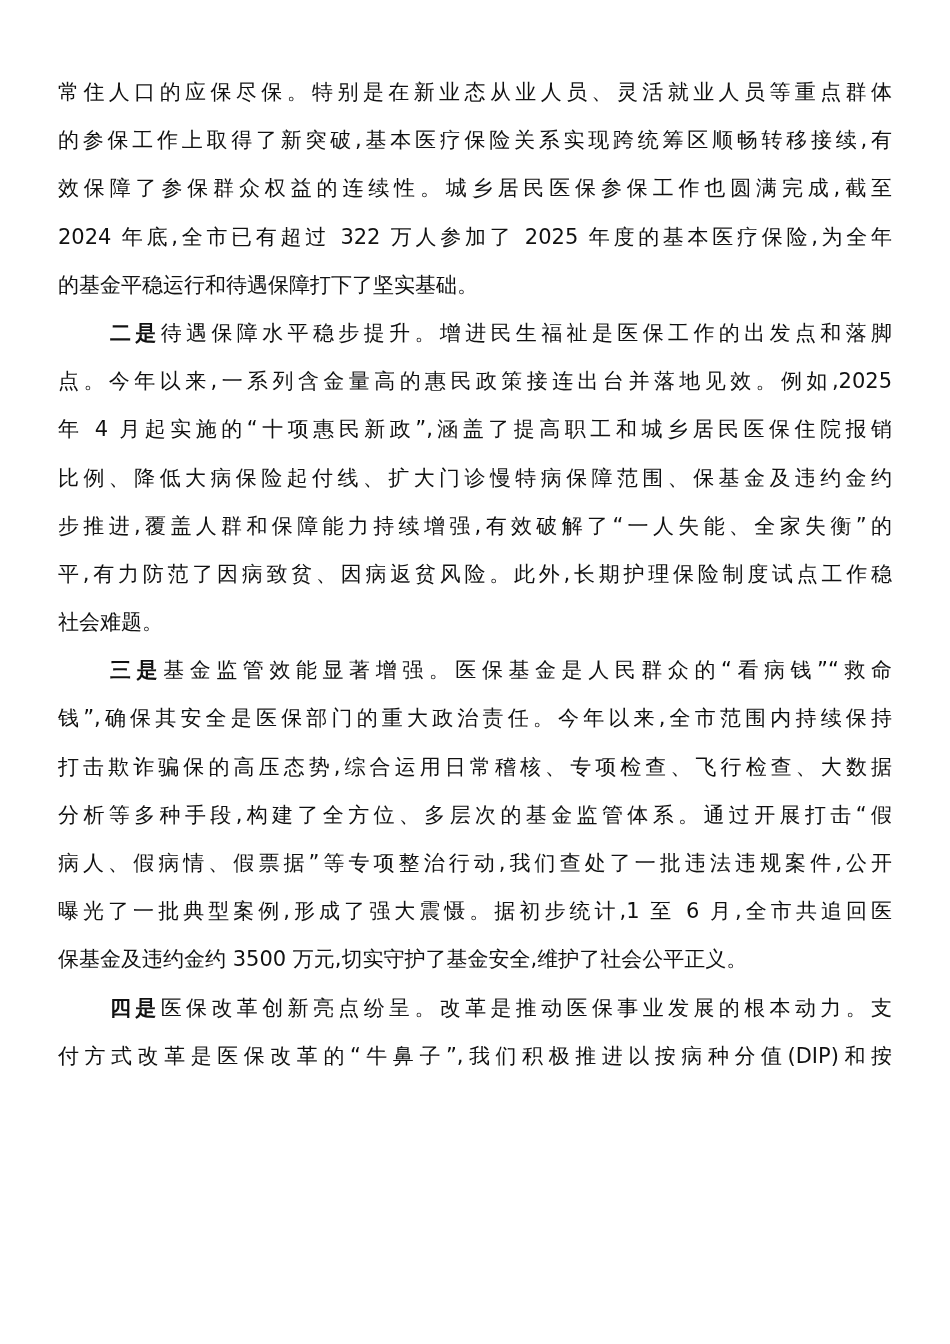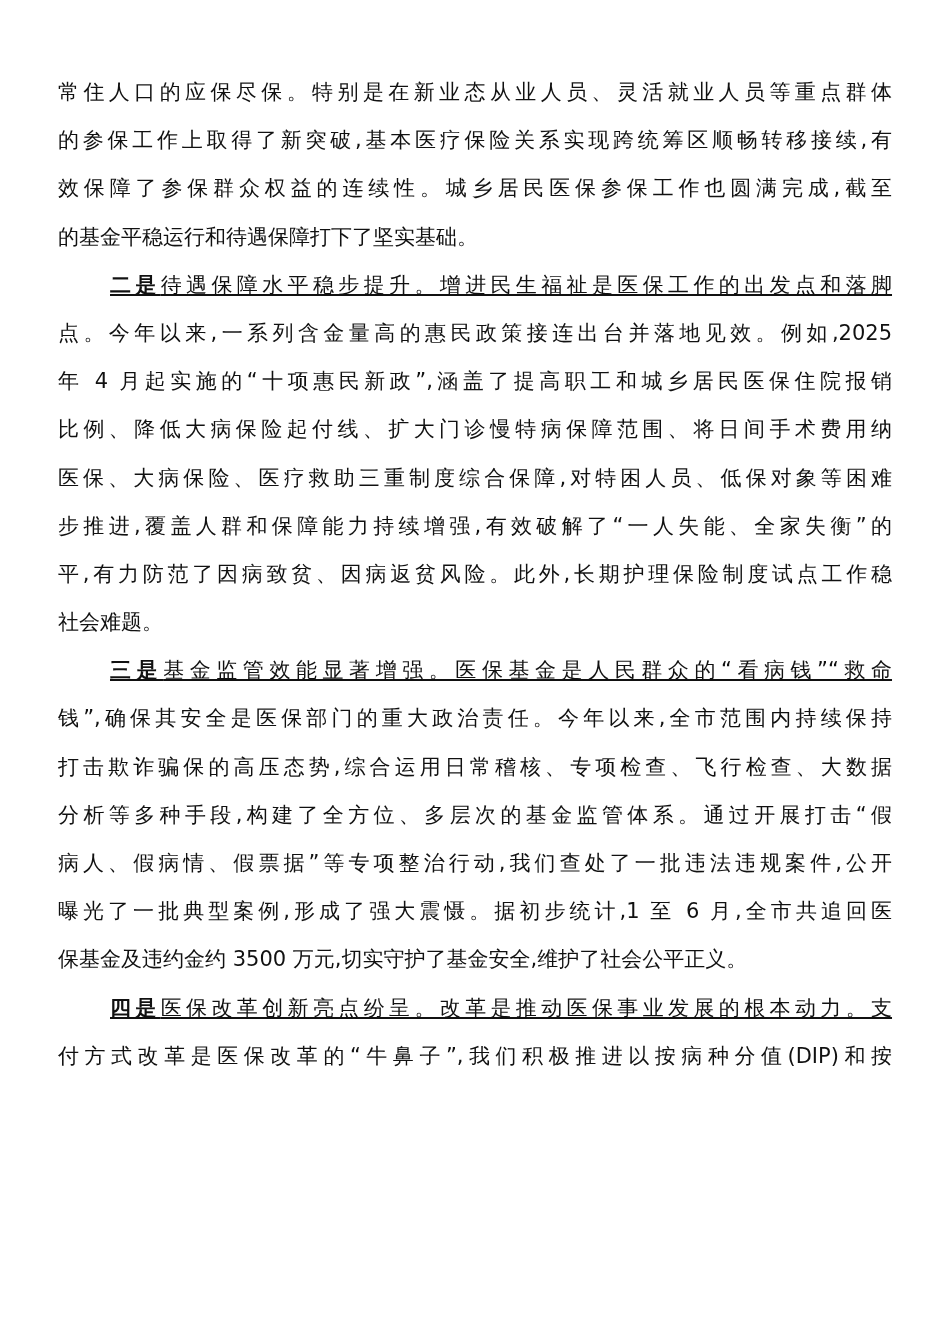--- a/index.html
+++ b/index.html
@@ -28,44 +28,43 @@
       white-space: nowrap;
       text-align: justify;
       text-align-last: justify;
       letter-spacing: 0px;
     }
     .line.last {
       text-align-last: left;
     }
     .line.indent {
       padding-left: 52px;
-      text-decoration: underline;
     }
     .bold {
       font-weight: bold;
     }
   </style>
 </head>
 <body>
 
 <div class="page">
 
   <div>
     <div class="line">常住人口的应保尽保。特别是在新业态从业人员、灵活就业人员等重点群体</div>
     <div class="line">的参保工作上取得了新突破,基本医疗保险关系实现跨统筹区顺畅转移接续,有</div>
     <div class="line">效保障了参保群众权益的连续性。城乡居民医保参保工作也圆满完成,截至</div>
+    <div class="line">2024 年底,全市已有超过 322 万人参加了 2025 年度的基本医疗保险,为全年</div>
     <div class="line last">的基金平稳运行和待遇保障打下了坚实基础。</div>
   </div>
 
   <div>
     <div class="line indent"><span class="bold">二是</span><span>待遇保障水平稳步提升。增进民生福祉是医保工作的出发点和落脚</span></div>
     <div class="line">点。今年以来,一系列含金量高的惠民政策接连出台并落地见效。例如,2025</div>
     <div class="line">年 4 月起实施的“十项惠民新政”,涵盖了提高职工和城乡居民医保住院报销</div>
-    <div class="line">比例、降低大病保险起付线、扩大门诊慢特病保障范围、将日间手术费用纳</div>
-    <div class="line">医保、大病保险、医疗救助三重制度综合保障,对特困人员、低保对象等困难</div>
+    <div class="line">比例、降低大病保险起付线、扩大门诊慢特病保障范围、保基金及违约金约</div>
     <div class="line">步推进,覆盖人群和保障能力持续增强,有效破解了“一人失能、全家失衡”的</div>
     <div class="line">平,有力防范了因病致贫、因病返贫风险。此外,长期护理保险制度试点工作稳</div>
     <div class="line last">社会难题。</div>
   </div>
 
   <div>
     <div class="line indent"><span class="bold">三是</span><span>基金监管效能显著增强。医保基金是人民群众的“看病钱”“救命</span></div>
     <div class="line">钱”,确保其安全是医保部门的重大政治责任。今年以来,全市范围内持续保持</div>
     <div class="line">打击欺诈骗保的高压态势,综合运用日常稽核、专项检查、飞行检查、大数据</div>
     <div class="line">分析等多种手段,构建了全方位、多层次的基金监管体系。通过开展打击“假</div>

